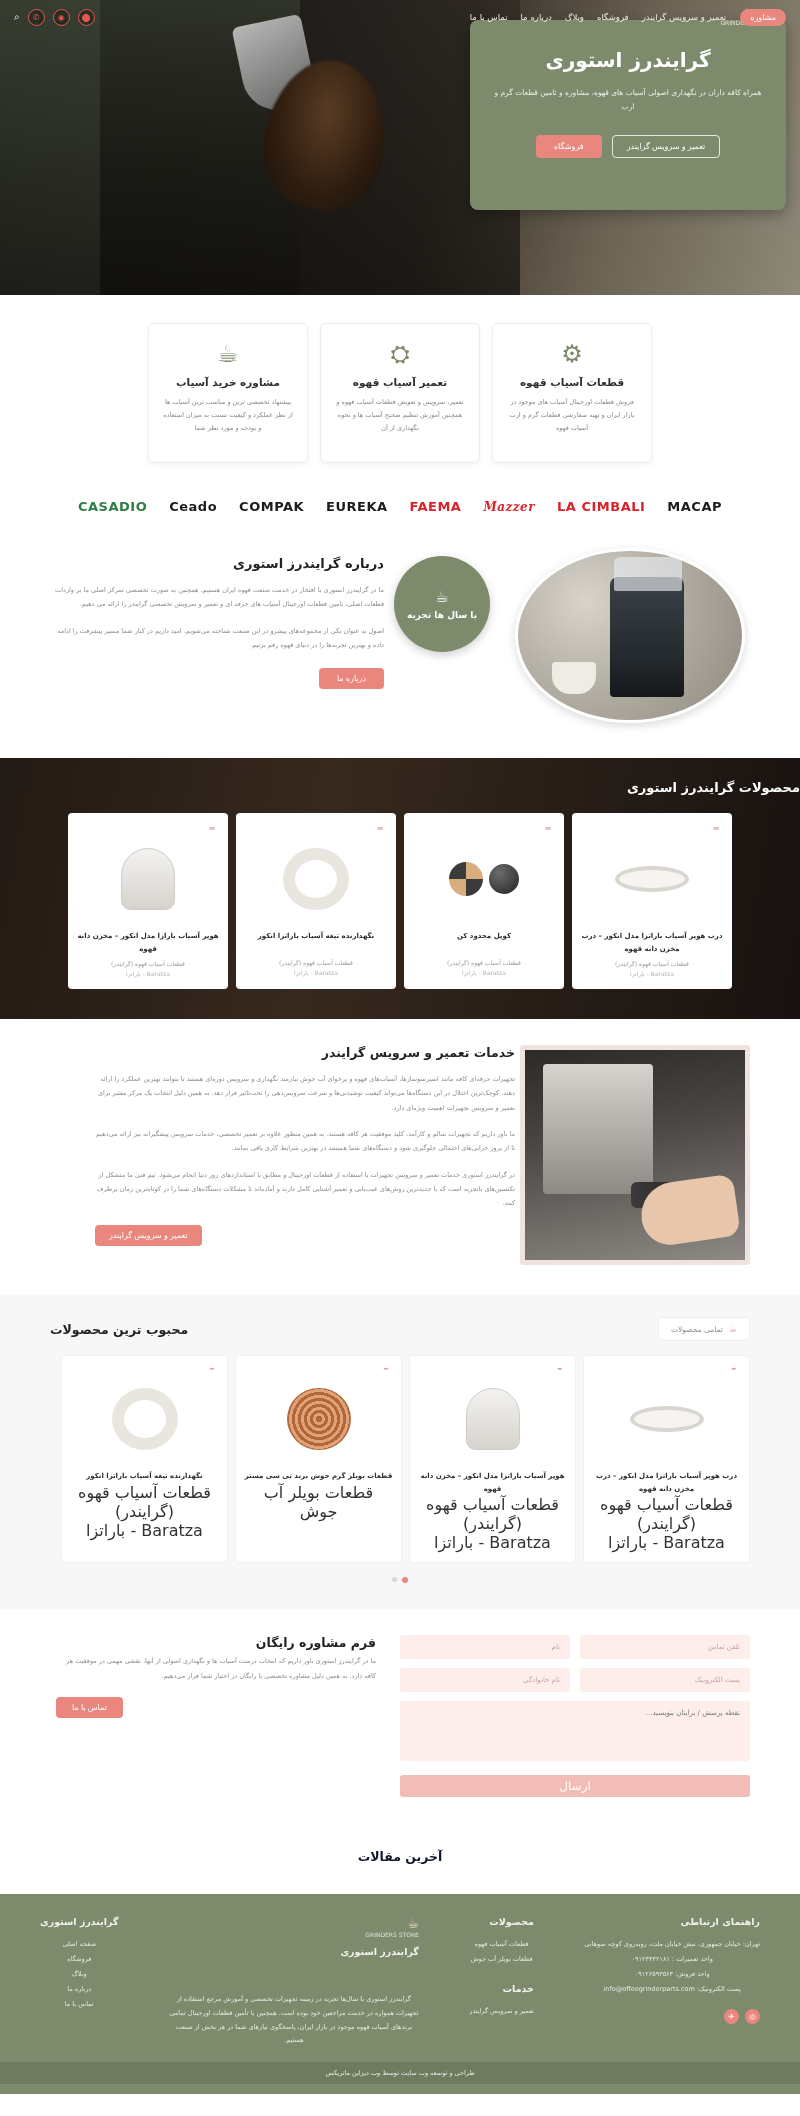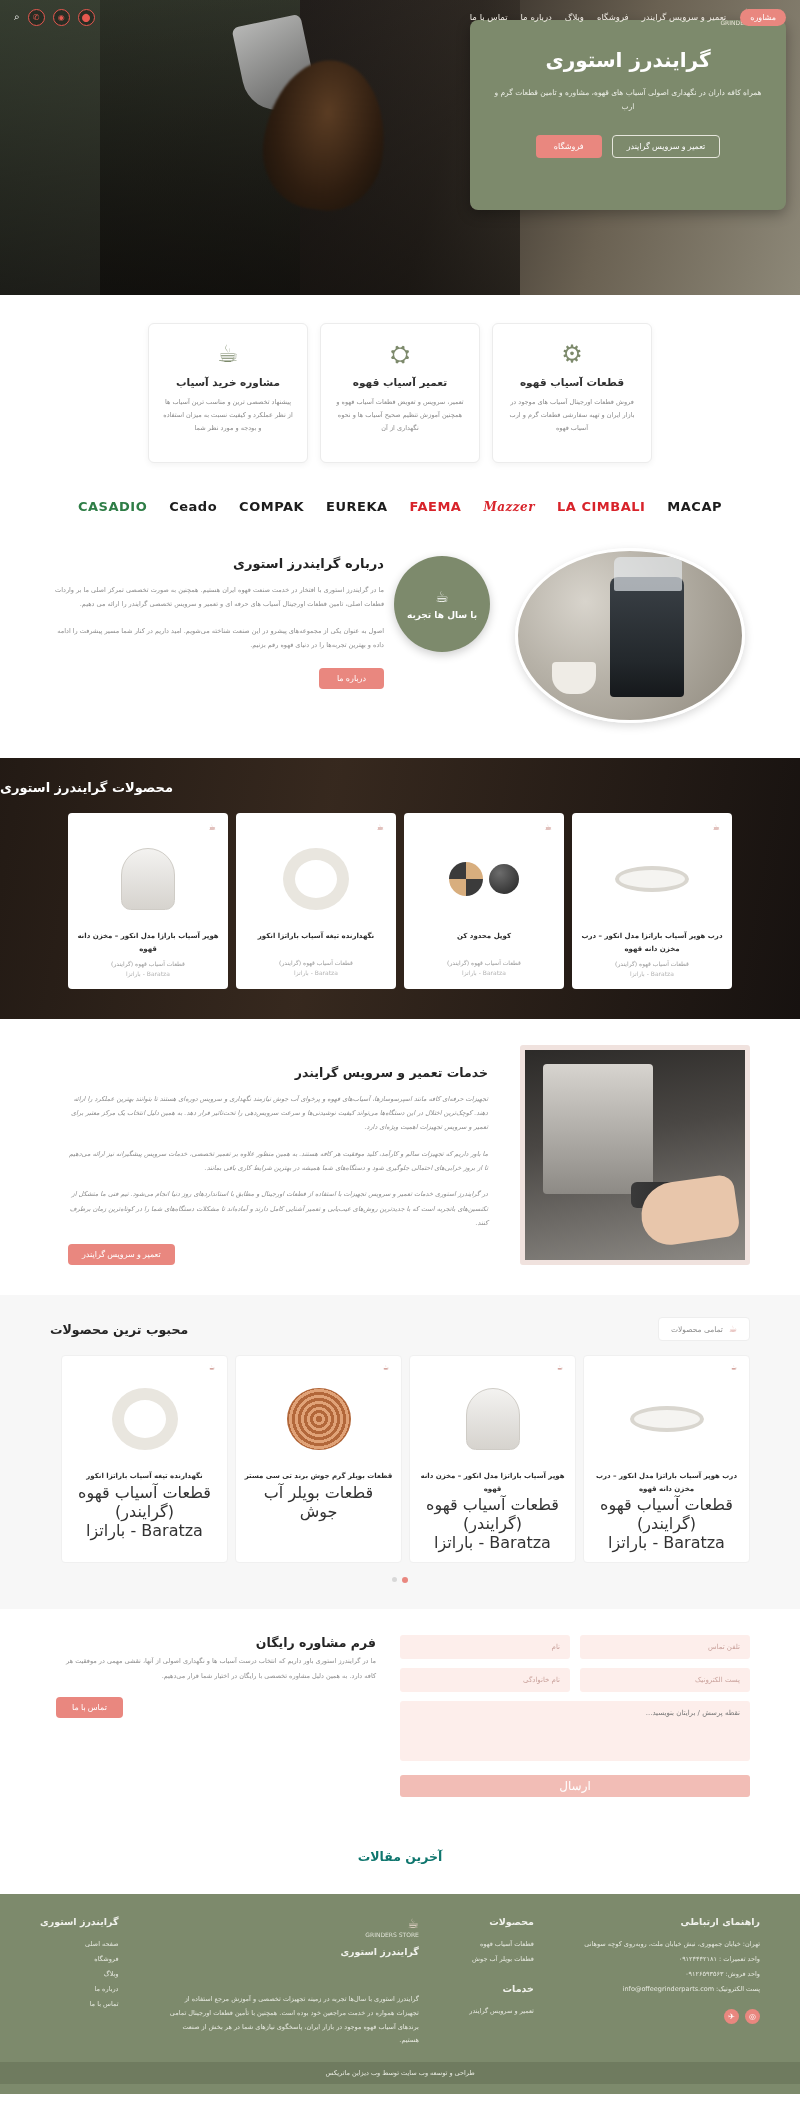--- a/index.html
+++ b/index.html
@@ -163,21 +163,21 @@
   .products{
     width:800px; background:#17120f; padding:22px 0 30px; color:#fff;
     position:relative; overflow:hidden;
   }
   .products::before{
     content:""; position:absolute; inset:0;
     background: linear-gradient(100deg,#241b15,#3a2b20 40%,#171210 100%);
     opacity:.9;
   }
   .products h2{
-    position:relative; text-align:left; font-size:13px; font-weight:bold; margin-bottom:18px;
+    position:relative; text-align:right; font-size:13px; font-weight:bold; margin-bottom:18px;
   }
   .prow{ position:relative; display:flex; justify-content:center; gap:8px;}
   .pcard{
     width:160px; background:#fff; border-radius:4px; padding:10px 8px 12px;
     text-align:center; color:#333;
   }
   .pcard-logo{ font-size:8px; color:#c98e86; text-align:right; padding-right:4px;}
   .pimg{
     height:86px; display:flex; align-items:center; justify-content:center; margin:4px 0 8px;
   }
@@ -193,41 +193,41 @@
   .art-knobs{ display:flex; gap:6px; align-items:center;}
   .art-knob{ width:30px; height:30px; border-radius:50%; background:radial-gradient(circle at 35% 30%,#6c6c6c,#222);}
   .art-knob2{ width:34px; height:34px; border-radius:50%;
      background:conic-gradient(#d8ae7e 0 25%, #3b3b3b 0 50%, #d8ae7e 0 75%, #3b3b3b 0);}
   .art-lid{ width:74px; height:26px; border-radius:50%; border:4px solid #d9d6cf; background:#f5f4f1;}
   .art-coil{ width:64px; height:62px; border-radius:50%;
      background: repeating-radial-gradient(circle at 50% 50%, #b2673a 0 3px, #e0a277 3px 6px);}
 
   
   .services{ width:800px; background:#fff; padding:26px 0 30px; display:flex; justify-content:center;}
-  .services-inner{ width:700px; display:flex; gap:32px; align-items:flex-end;}
+  .services-inner{ width:700px; display:flex; gap:5px; align-items:flex-start;}
   .svc-img{
     width:230px; height:220px; border:5px solid #f0e2de; border-radius:3px;
     background: linear-gradient(170deg,#2c2a28 0%,#4a4744 40%,#8d8a85 100%);
     position:relative; overflow:hidden;
   }
   .machine{
     position:absolute; left:18px; top:14px; width:110px; height:130px;
     background:linear-gradient(180deg,#d7d4cf,#8d8a85); border-radius:4px;
   }
   .portafilter{
     position:absolute; right:22px; bottom:52px; width:92px; height:26px;
     background:linear-gradient(90deg,#3a3a3a,#1d1d1d); border-radius:6px;
   }
   .hand{
     position:absolute; right:8px; bottom:18px; width:96px; height:62px;
     background:#e8c6ab; border-radius:40px 18px 18px 34px; transform:rotate(-8deg);
   }
   .svc-txt{ width:420px; text-align:right;}
   .svc-txt h2{ font-size:12.5px; font-weight:bold; color:#242424;}
-  .svc-txt p{ font-size:6.5px; color:#8d8d8d; line-height:2.2; margin-top:12px;font-style:italic;}
+  .svc-txt p{ font-size:6.5px; color:#8d8d8d; line-height:2.2; margin-top:12px;}
   .svc-btn{
     background:#e9877f; color:#fff; border:none; border-radius:4px;
     padding:6px 14px; font-size:8px; margin-top:14px; cursor:pointer; float:left;
   }
 
   
   .popular{ width:800px; background:#f7f7f7; padding:22px 0 26px;}
   .pop-head{
     width:700px; margin:0 auto 14px; display:flex; align-items:center; justify-content:space-between;
   }
@@ -270,30 +270,30 @@
   .form-right{ width:320px; text-align:right;}
   .form-right h2{ font-size:12.5px; font-weight:bold; color:#242424;}
   .form-right p{ font-size:6.5px; color:#8d8d8d; line-height:2.2; margin-top:4px;}
   .form-btn{
     background:#e9877f; color:#fff; border:none; border-radius:4px;
     padding:6px 16px; font-size:8px; margin-top:14px; cursor:pointer; float:left;
   }
 
   
   .articles{ width:800px; background:#fff; padding:22px 0 30px; text-align:center;}
-  .articles h2{ font-size:12.5px; font-weight:bold; color:#0f766e;}
+  .articles h2{ font-size:12.5px; font-weight:bold; color:#0f172a;}
 
   
   .footer{
     width:800px; background:#7d8a6c; color:#f1f2ec; padding:22px 0 10px;
   }
   .f-inner{ width:720px; margin:0 auto; display:flex; justify-content:space-between; gap:18px;}
   .fcol{ text-align:right; }
   .fcol h4{ font-size:9.5px; font-weight:bold; margin-bottom:10px;}
-  .fcol a, .fcol p{ display:block; font-size:6.5px; color:#e7e9e0; text-decoration:none; line-height:2.3;}
+  .fcol a, .fcol p{ display:block; font-size:6.5px; color:#e7e9e0; text-decoration:none; line-height:2.3;text-align:center;}
   .fcol.about-col{ width:250px;}
   .fcol.about-col p{ line-height:2.1;margin-top:36px;}
   .f-logo{ text-align:right; margin-bottom:8px;}
   .f-logo .m{ font-size:13px; color:#ecd9cf;}
   .f-logo .t{ font-size:6px; color:#dfe2d6;}
   .socials{ display:flex; gap:6px; margin-top:12px; justify-content:flex-start;}
   .soc{
     width:15px; height:15px; border-radius:50%; background:#e9877f; color:#fff;
     display:flex; align-items:center; justify-content:center; font-size:8px; cursor:pointer;
   }

